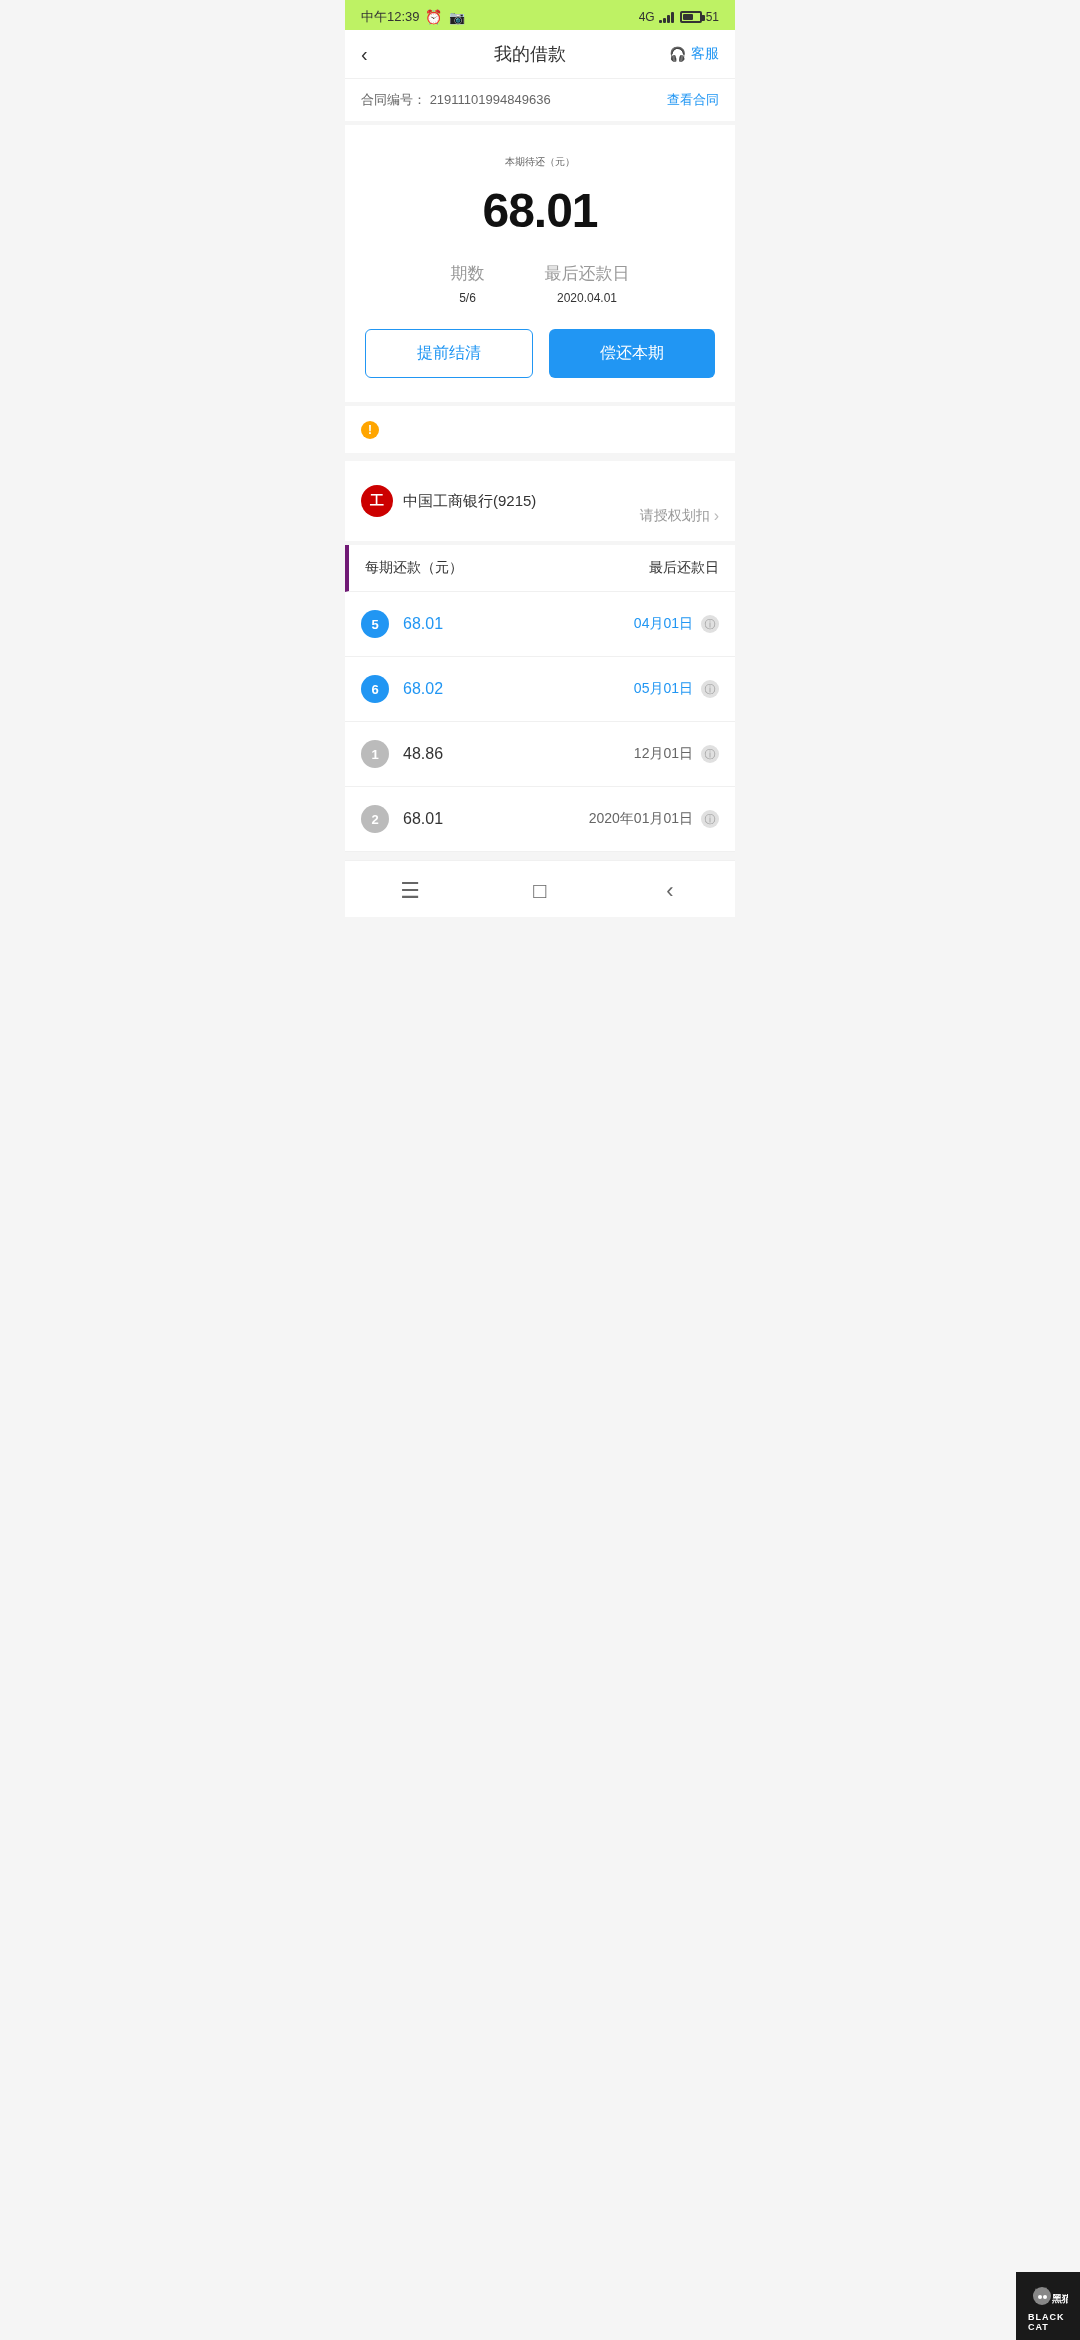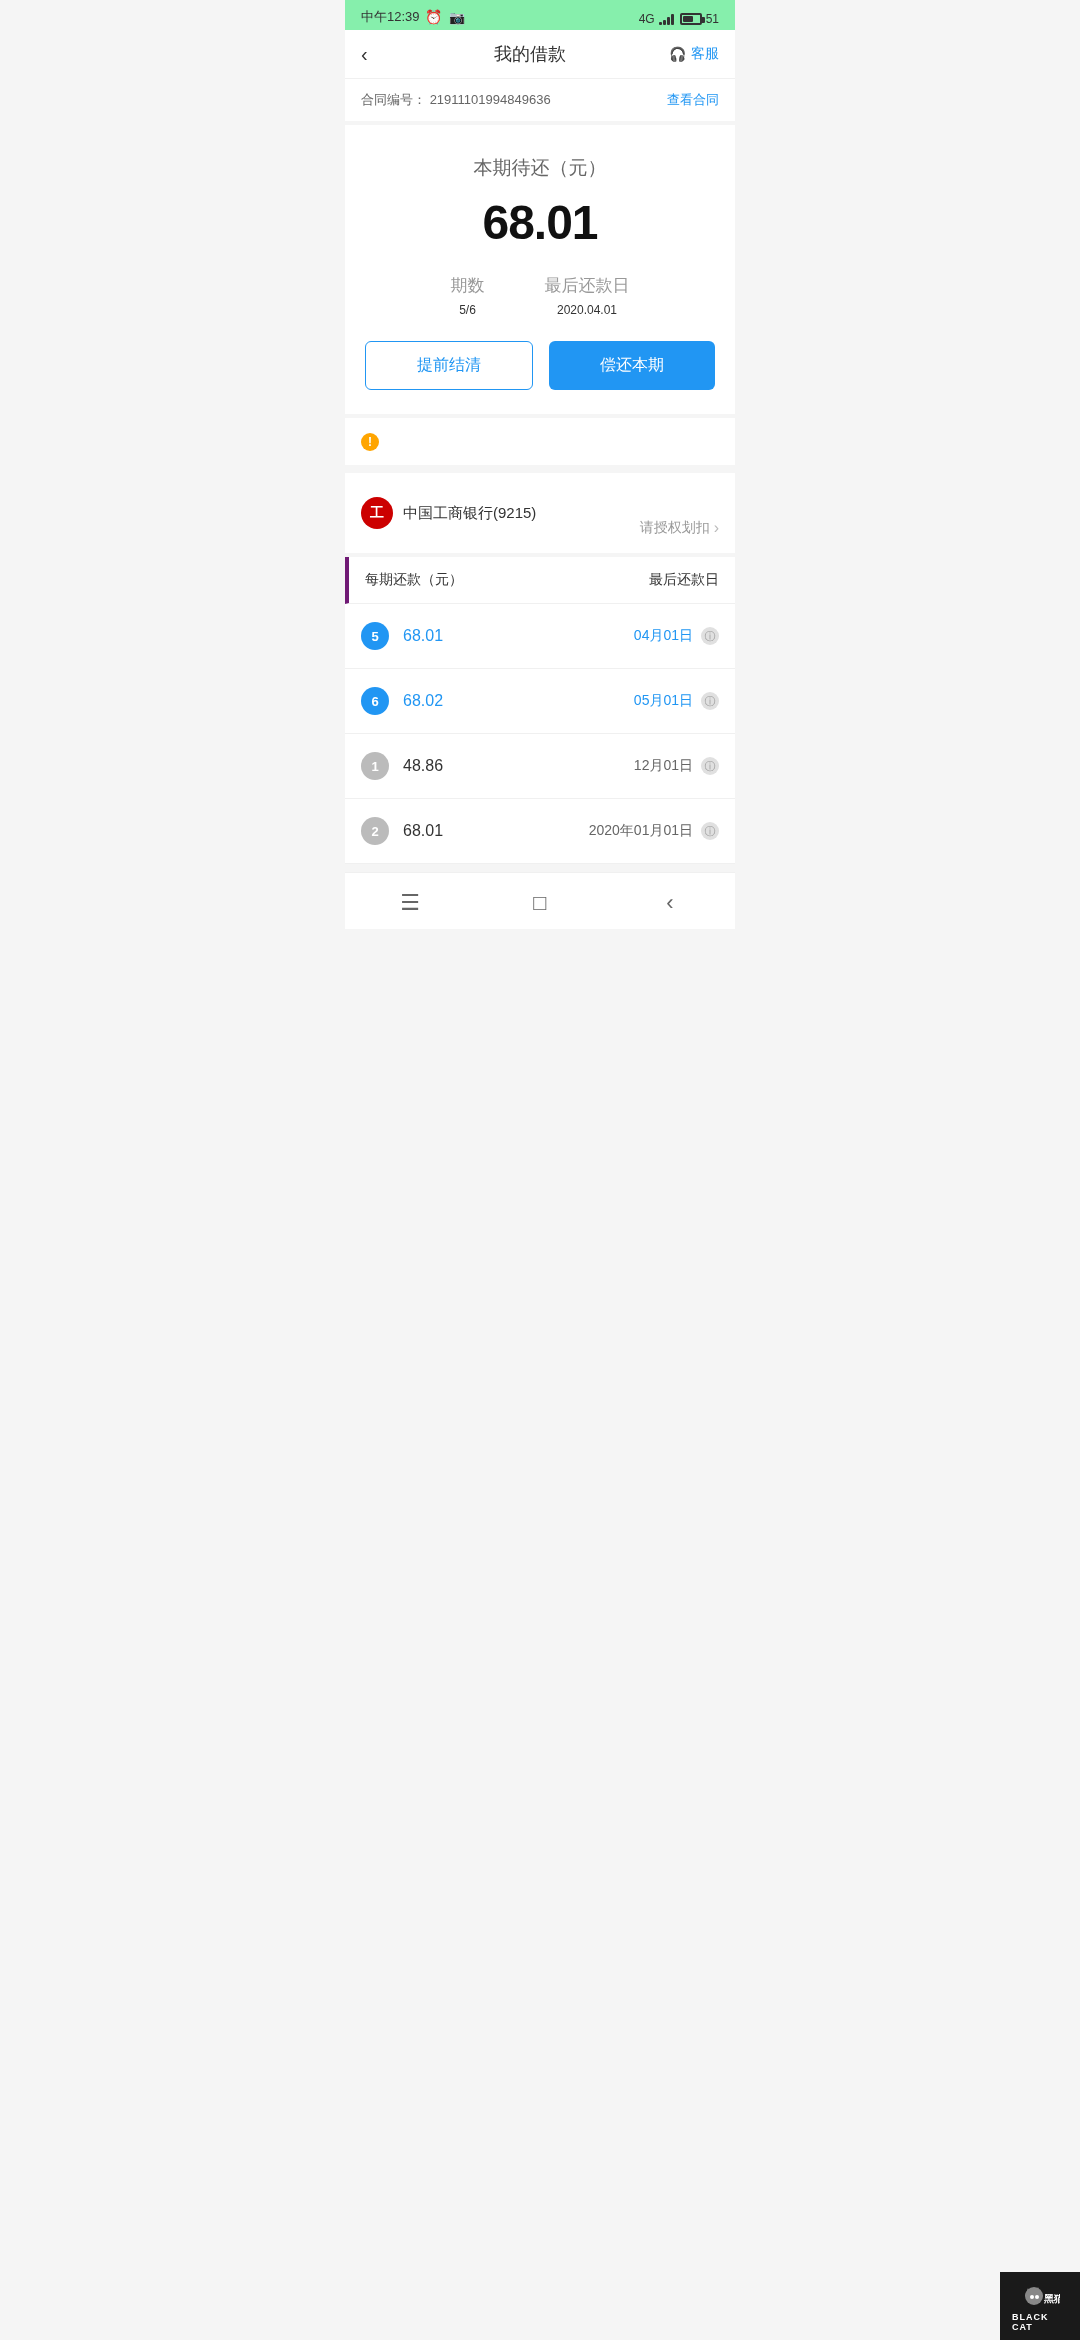--- a/index.html
+++ b/index.html
@@ -8,24 +8,24 @@
       font-family: -apple-system, "PingFang SC", "Microsoft YaHei", sans-serif;
       background: #f5f5f5;
       width: 390px;
       margin: 0 auto;
       font-size: 14px;
       color: #333;
     }
 
     
     .status-bar {
-      background: #86efac;
+      background: #bef264;
       display: flex;
       justify-content: space-between;
-      align-items: flex-end;
+      align-items: center;
       padding: 8px 16px 4px;
       font-size: 13px;
       font-weight: 500;
     }
     .status-left { display: flex; align-items: center; gap: 6px; }
     .status-right { display: flex; align-items: center; gap: 4px; font-size: 12px; }
     .battery-icon {
       display: inline-block;
       width: 22px; height: 12px;
       border: 2px solid #333;
@@ -112,21 +112,21 @@
     }
 
     
     .main-card {
       background: #fff;
       padding: 30px 20px 24px;
       text-align: center;
       margin-bottom: 4px;
     }
     .amount-label {
-      font-size: 19px;
+      font-size: 10px;
       color: #666;
       margin-bottom: 14px;
     }
     .amount-value {
       font-size: 48px;
       font-weight: 700;
       color: #111;
       letter-spacing: -1px;
       margin-bottom: 24px;
     }
@@ -332,21 +332,21 @@
     .black-cat-watermark {
       position: fixed;
       bottom: 0;
       right: 0;
       background: #1a1a1a;
       color: #fff;
       padding: 8px 12px;
       display: flex;
       flex-direction: column;
       align-items: center;
-      width: 80px;
+      width: 64px;
     }
     .cat-logo {
       width: 40px;
       height: 30px;
       margin-bottom: 2px;
     }
     .black-cat-text {
       font-size: 9px;
       color: #fff;
       letter-spacing: 1px;

